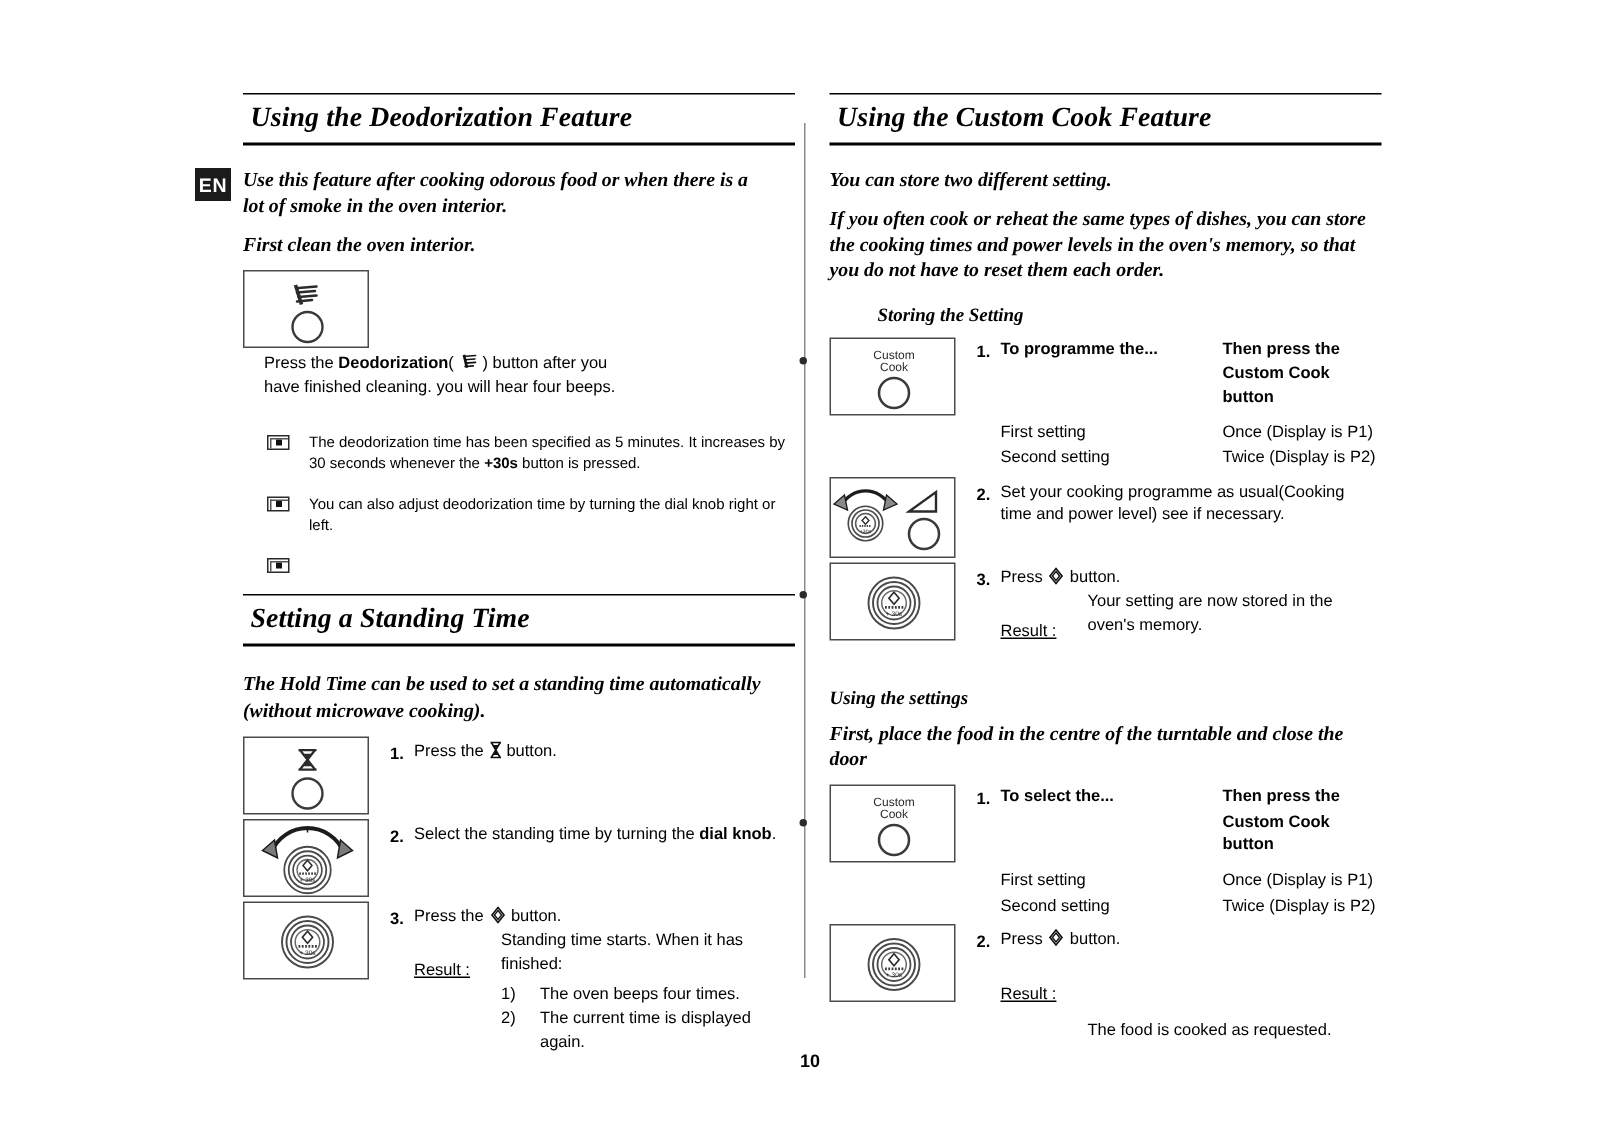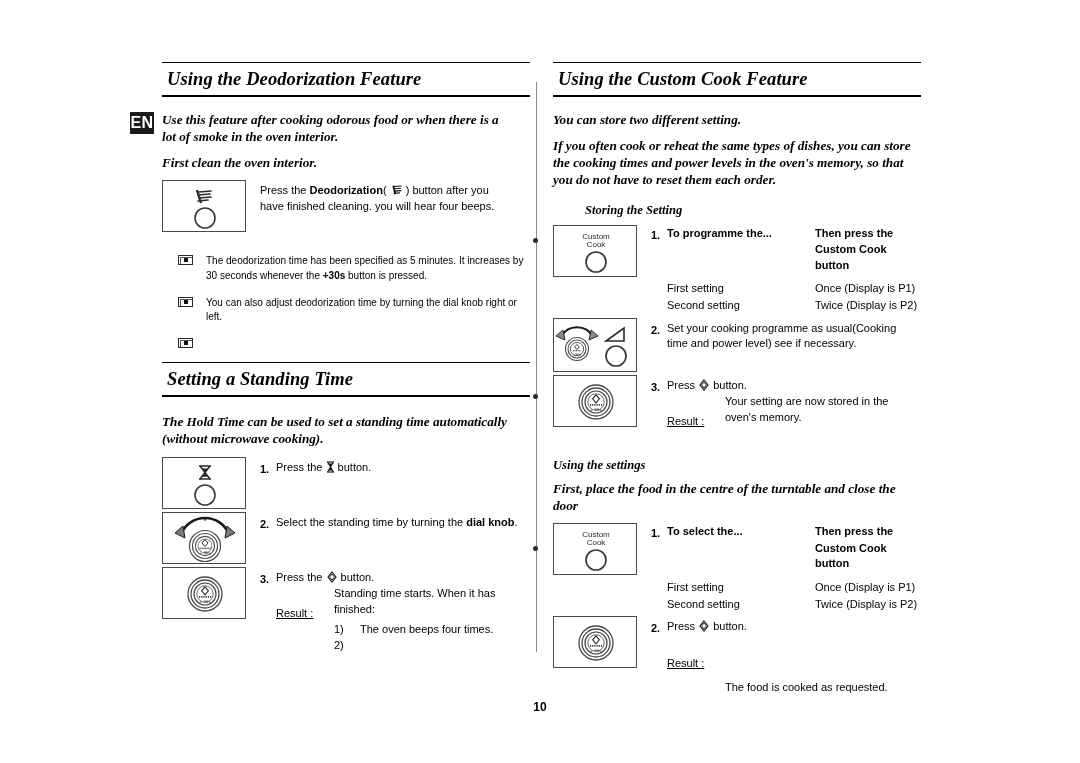--- a/index.html
+++ b/index.html
@@ -45,21 +45,21 @@
     font-weight:bold; font-style:italic;
     font-size:12.6px;
     margin:0 0 7px 0;
   }
 
   
   .en-tab {
     position:absolute; left:130px; top:112px;
     width:24px; height:22px;
     background:#1b1b1b; color:#ffffff;
-    font-size:16px; font-weight:bold;
+    font-size:13px; font-weight:bold;
     display:flex; align-items:center; justify-content:center;
     letter-spacing:0.4px;
   }
 
   
   .step { display:flex; align-items:flex-start; margin-bottom:2px; }
   .step .art { flex:0 0 auto; }
   .step .body { flex:1 1 auto; padding-left:14px; padding-top:3px; }
 
   .btnbox {
@@ -155,21 +155,21 @@
 
     <div class="sec-head">
       <div class="rule-top"></div>
       <div class="title">Using the Deodorization Feature</div>
       <div class="rule-bot"></div>
     </div>
 
     <p class="intro" style="width:352px;">Use this feature after cooking odorous food or when there is a lot of smoke in the oven interior.</p>
     <p class="intro">First clean the oven interior.</p>
 
-    <div class="step" style="margin-top:6px;">
+    <div class="step" style="margin-top:6px;flex-direction:column;">
       <div class="art">
         <div class="btnbox">
           <svg viewBox="0 0 84 52" width="84" height="52">
             <g stroke="#2b2b2b" stroke-width="1.7" stroke-linecap="round" fill="none">
               <path d="M36 11 L48 10"></path>
               <path d="M35 14 L47 13"></path>
               <path d="M36 17 L48 16"></path>
               <path d="M35 20 L45 19"></path>
             </g>
             <path d="M34 9 L38 22" stroke="#2b2b2b" stroke-width="2.4" fill="none"></path>
@@ -328,20 +328,21 @@
               <span class="result" style="flex:0 0 46px;">Result :</span>
               <span style="padding-left:12px;">Standing time starts. When it has finished:</span>
             </div>
             <ul class="sublist" style="margin-left:58px;">
               <li>
                 <span class="mk">1)</span>
                 <span>The oven beeps four times.</span>
               </li>
               <li>
                 <span class="mk">2)</span>
+                <span>The current time is displayed again.</span>
               </li>
             </ul>
           </div>
         </div>
       </div>
     </div>
 
   </div>
 
   <div class="col-right">

